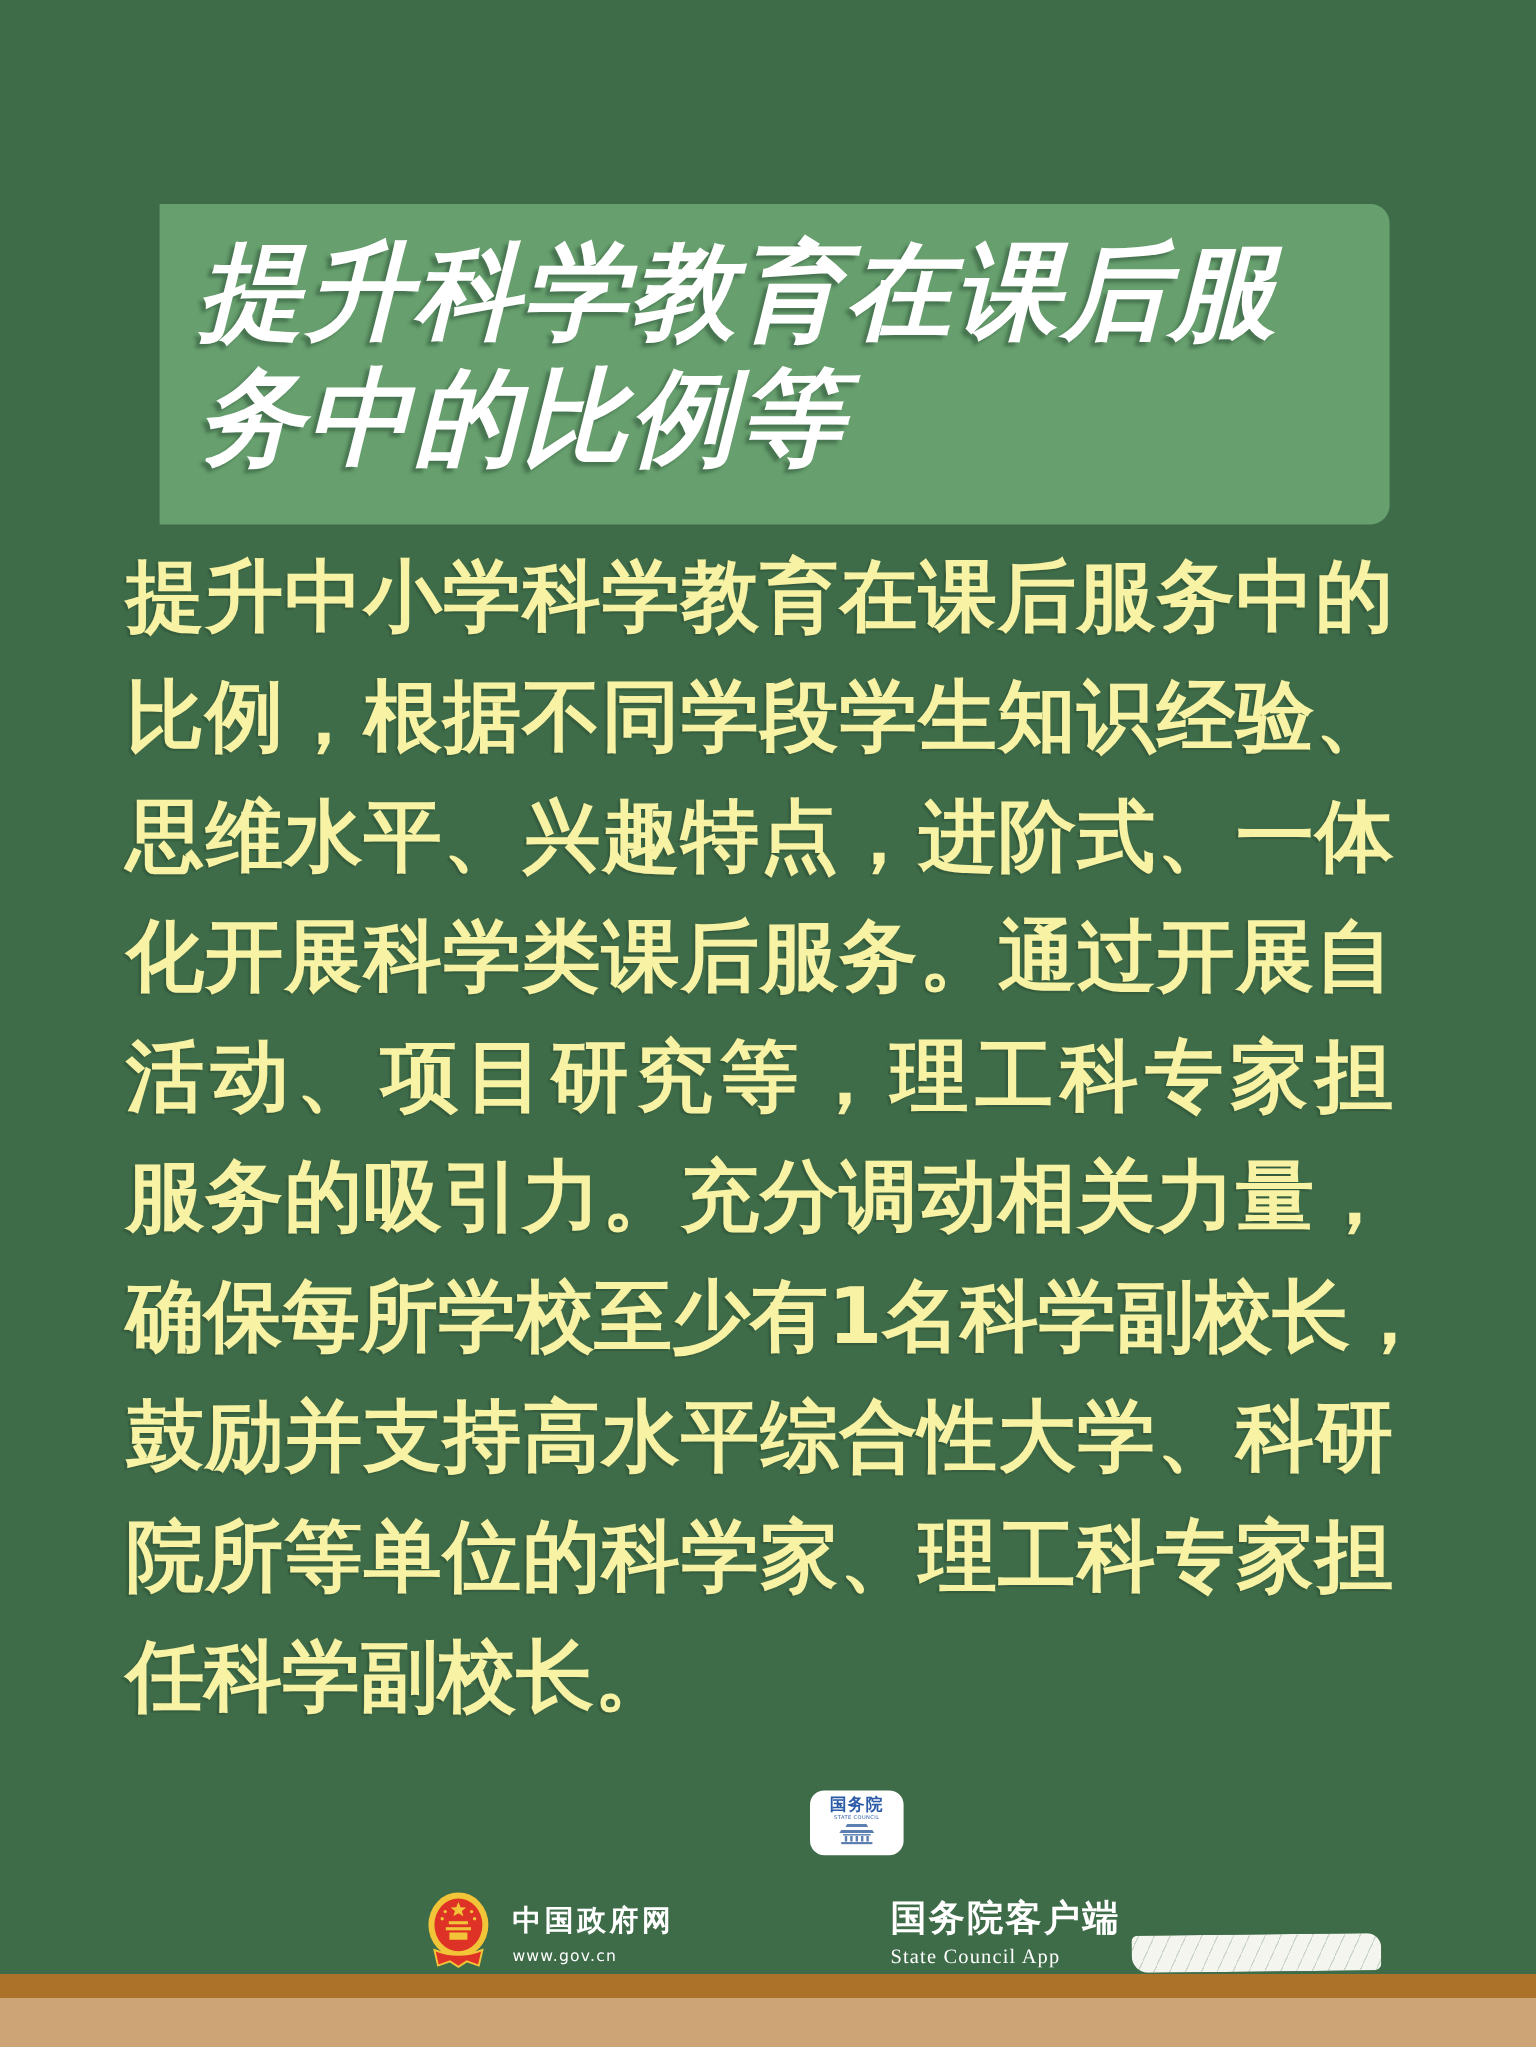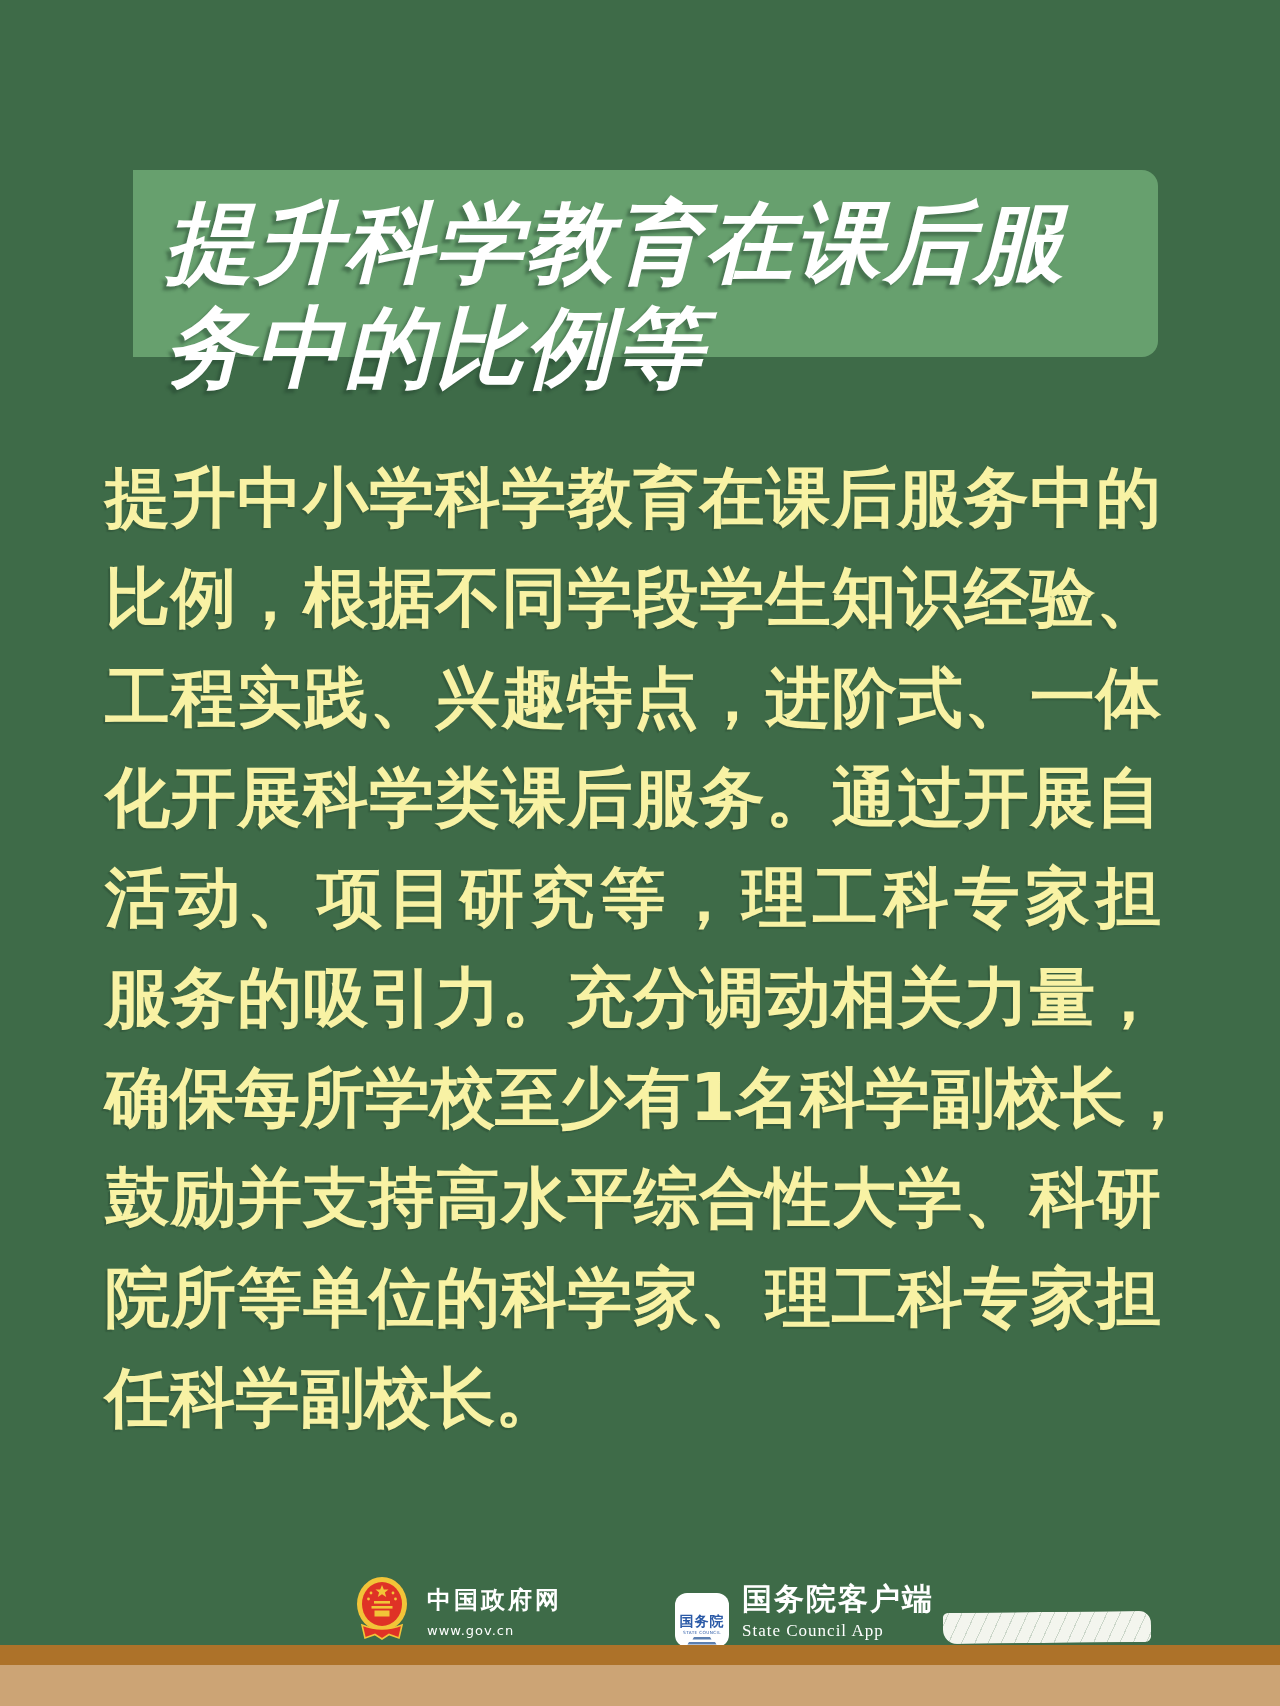--- a/index.html
+++ b/index.html
@@ -11,21 +11,21 @@
     position:relative;
     width:1280px;height:1706px;
     background:#3E6B48;
     overflow:hidden;
   }
 
   
   .title-panel{
     position:absolute;
     left:133px;top:170px;
-    width:1025px;height:187px;
+    width:1025px;height:267px;
     background:#67A06E;
     border-radius:0 16px 16px 0;
     box-sizing:border-box;
     padding:20px 0 0 32px;
   }
   .title-line{
     color:#FFFFFF;
     font-size:88px;
     font-weight:bold;
     font-style:italic;
@@ -64,27 +64,27 @@
   .gov-block{
     position:absolute;left:427px;top:1584px;color:#FFFFFF;
   }
   .gov-name{
     font-size:24px;font-weight:bold;letter-spacing:3px;line-height:32px;
   }
   .gov-url{
     font-size:13px;letter-spacing:1px;line-height:24px;margin-top:3px;
   }
   .app-icon{
-    position:absolute;left:675px;top:1593px;
-    width:54px;height:54px;
+    position:absolute;left:675px;top:1492px;
+    width:78px;height:54px;
     background:#FFFFFF;
     border-radius:12px;
     box-sizing:border-box;
     text-align:center;
-    padding-top:21px;
+    padding-top:5px;
     overflow:hidden;
   }
   .app-icon-title{
     color:#2B5AA7;font-size:14px;font-weight:bold;line-height:15px;letter-spacing:1px;
   }
   .app-icon-sub{
     color:#2B5AA7;font-size:5px;line-height:6px;letter-spacing:.4px;
     transform:scale(.85);
   }
   .app-icon svg{display:block;margin:2px auto 0;}
@@ -125,21 +125,21 @@
 <div class="poster">
 
   <div class="title-panel">
     <div class="title-line">提升科学教育在课后服</div>
     <div class="title-line">务中的比例等</div>
   </div>
 
   <div class="body-text">
     <div class="body-line">提升中小学科学教育在课后服务中的</div>
     <div class="body-line">比例，根据不同学段学生知识经验、</div>
-    <div class="body-line">工程实践、兴趣特点，进阶式、一体</div>
+    <div class="body-line">思维水平、兴趣特点，进阶式、一体</div>
     <div class="body-line">化开展科学类课后服务。通过开展自</div>
     <div class="body-line">活动、项目研究等，理工科专家担</div>
     <div class="body-line">服务的吸引力。充分调动相关力量，</div>
     <div class="body-line">确保每所学校至少有1名科学副校长，</div>
     <div class="body-line">鼓励并支持高水平综合性大学、科研</div>
     <div class="body-line">院所等单位的科学家、理工科专家担</div>
     <div class="body-line last">任科学副校长。</div>
   </div>
 
   <div class="emblem">

